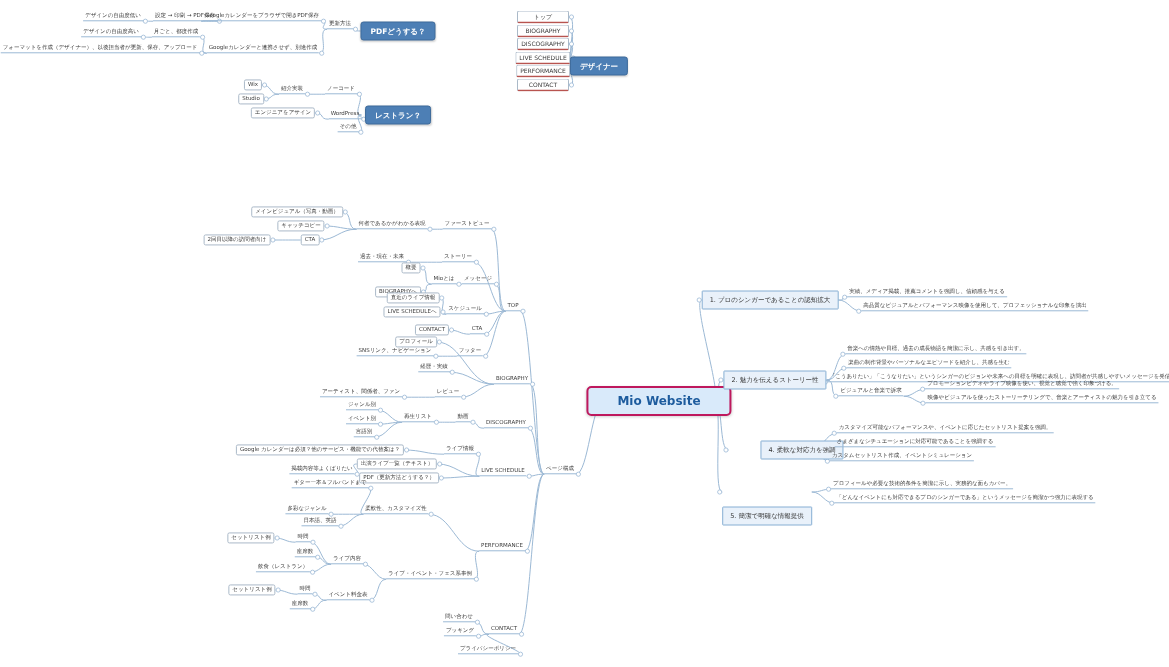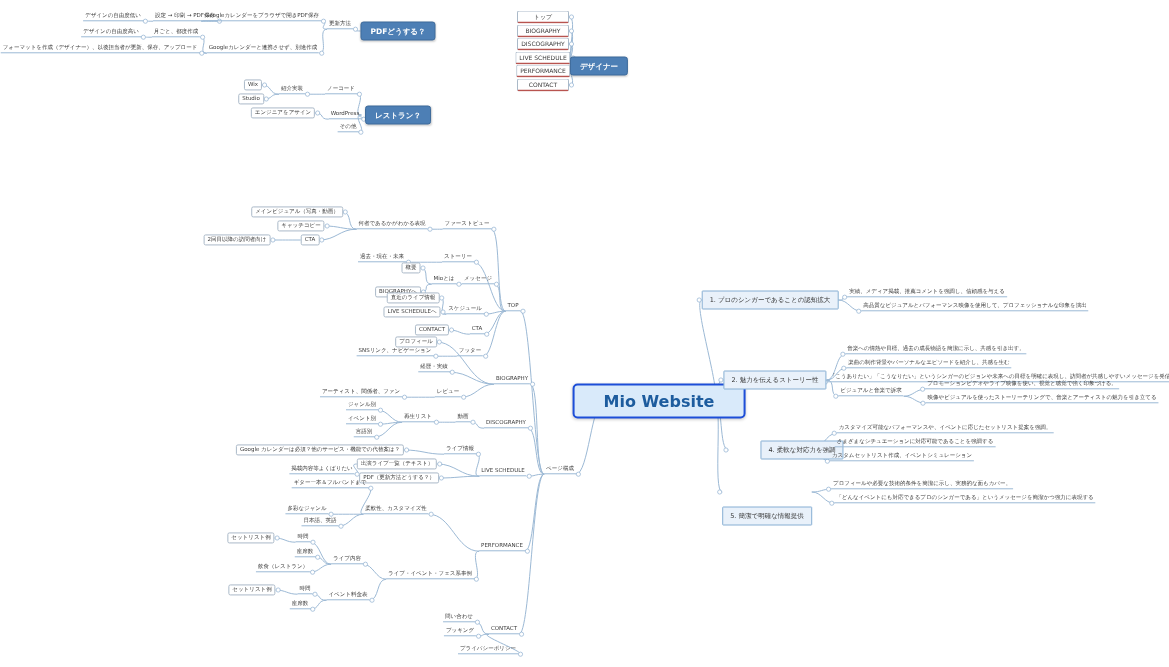--- a/index.html
+++ b/index.html
@@ -61,24 +61,24 @@
   }
   .s-goal {
     font-size: 6.5px;
     background: #e9f1fa;
     border: 1px solid #86aed3;
     padding: 4px 7px;
     border-radius: 1px;
     color: #333333;
   }
   .s-center {
-    font-size: 16px; font-weight: bold;
+    font-size: 12px; font-weight: bold;
     color: #1d5c9e;
     background: #d9eafa;
-    border: 2px solid #1d4ed8;
+    border: 2px solid #be185d;
     padding: 6px 29px;
     border-radius: 5px;
     box-shadow: 0 1px 3px rgba(0,0,0,.18);
   }
 </style>
 </head>
 <body>
 
 <div id="mindmap-canvas">
   <svg id="edge-layer" width="1169" height="667">

